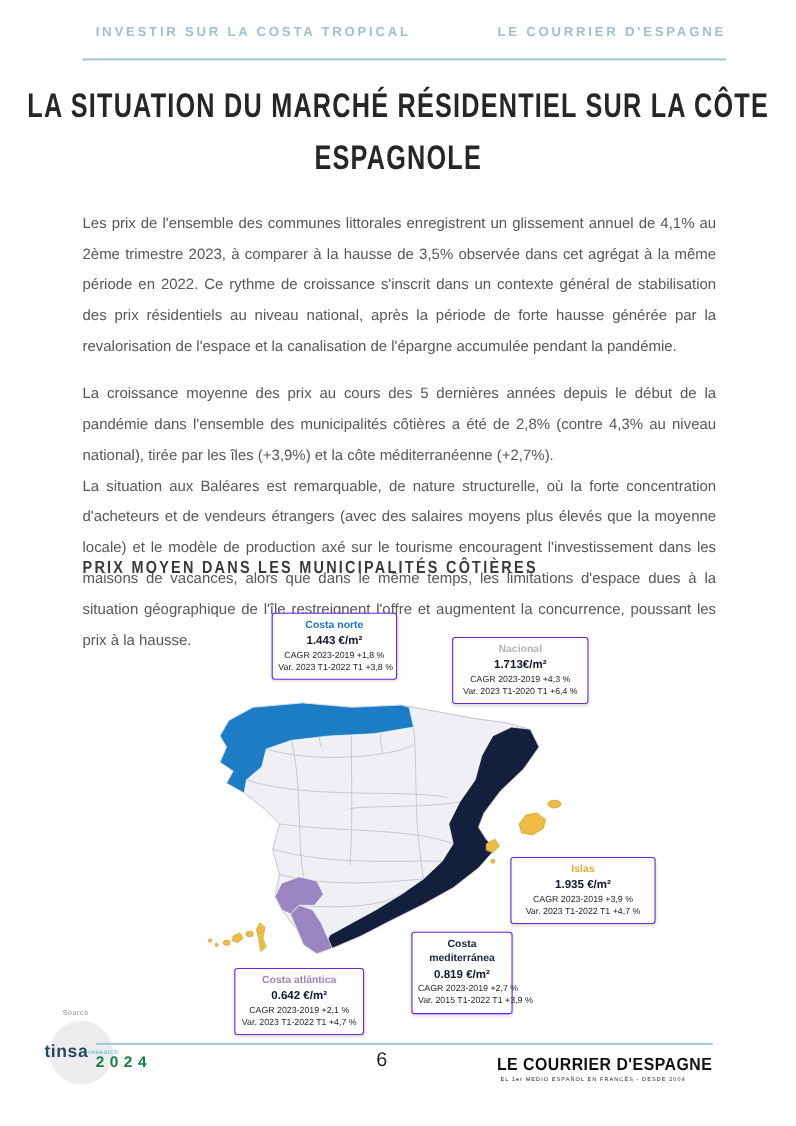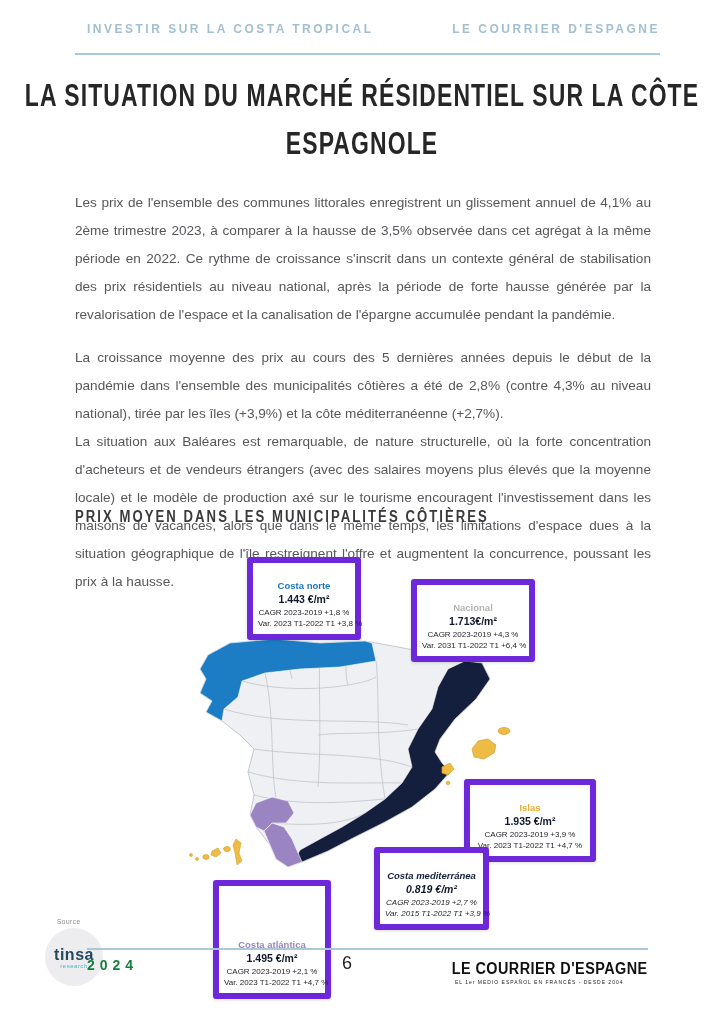--- a/index.html
+++ b/index.html
@@ -26,36 +26,36 @@
     color:#57575b; font-size:13.6px; line-height:28px;
     text-align:justify; }
   .body-text p.gap { margin-bottom:15px; }
   
   .section-heading { position:absolute; top:508px; left:75px;
     transform:scaleX(0.82); transform-origin:left center;
     font-size:16px; font-weight:600; letter-spacing:2.5px; color:#3a3a3c; }
   
   .figure { position:absolute; top:545px; left:0; width:724px; height:400px; }
   .map-svg { position:absolute; left:180px; top:72px; width:360px; height:270px; }
-  .label-box { position:absolute; background:#fff; border:6px solid #6d28d9;
+  .label-box { position:absolute; background:#fff; border:1px solid #6d28d9;
     border-radius:3px; box-shadow:0 1px 3px rgba(0,0,0,.15);
-    padding:16px 5px 5px; text-align:center; line-height:1.4; color:#1c1c24; }
+    padding:4px 5px 5px; text-align:center; line-height:1.4; color:#1c1c24; }
   .label-box .rname  { font-size:9.5px; font-weight:700; }
   .label-box .rprice { font-size:10.5px; font-weight:700; color:#11182e; }
   .label-box .rline  { font-size:8px; color:#26262c; white-space:nowrap; }
   .box-norte { left:247px; top:12px;  width:114px; }
   .box-nacional { left:411px; top:34px; width:124px; }
   .box-islas { left:464px; top:234px; width:132px; }
-  .box-med { left:374px; top:302px; width:115px;font-style:italic; }
+  .box-med { left:374px; top:302px; width:92px; }
   .box-atl { left:213px; top:335px; width:118px; }
   
   .source { position:absolute; left:45px; top:918px; width:64px; text-align:center; }
   .source .src-label { font-size:6.5px; color:#8a8a8a; letter-spacing:.5px; text-align:left; margin-left:12px; }
   .source .circle { margin-top:3px; width:58px; height:58px; border-radius:50%;
-    background:#ededef; display:flex; flex-direction:column;
+    background:#ededef; display:flex; flex-direction:row;
     align-items:center; justify-content:center; }
   .source .t-main { font-size:16px; font-weight:600; color:#27495f; letter-spacing:.5px; }
   .source .t-sub  { font-size:6px; color:#49b4c4; margin-top:-1px; letter-spacing:.5px; }
   
   .rule-bottom { top:948px; left:87px; width:561px; }
   .footer-year { position:absolute; left:87px; top:957px; font-size:14px;
     font-weight:700; letter-spacing:5px; color:#15803d; }
   .footer-page { position:absolute; left:0; right:30px; top:953px; text-align:center;
     font-size:18px; color:#1c1c1c; }
   .footer-logo { position:absolute; right:76px; top:960px; text-align:center; }
@@ -148,40 +148,40 @@
       <div class="rname" style="color: rgb(27, 117, 187);">Costa norte</div>
       <div class="rprice">1.443 €/m²</div>
       <div class="rline">CAGR 2023-2019 +1,8 %</div>
       <div class="rline">Var. 2023 T1-2022 T1 +3,8 %</div>
     </div>
 
     <div class="label-box box-nacional">
       <div class="rname" style="color: rgb(179, 179, 182);">Nacional</div>
       <div class="rprice">1.713€/m²</div>
       <div class="rline">CAGR 2023-2019 +4,3 %</div>
-      <div class="rline">Var. 2031 T1-2022 T1 +6,4 %</div>
+      <div class="rline">Var. 2023 T1-2020 T1 +6,4 %</div>
     </div>
 
     <div class="label-box box-islas">
       <div class="rname" style="color: rgb(228, 173, 53);">Islas</div>
       <div class="rprice">1.935 €/m²</div>
       <div class="rline">CAGR 2023-2019 +3,9 %</div>
       <div class="rline">Var. 2023 T1-2022 T1 +4,7 %</div>
     </div>
 
     <div class="label-box box-med">
       <div class="rname" style="color: rgb(20, 31, 62);">Costa mediterránea</div>
       <div class="rprice">0.819 €/m²</div>
       <div class="rline">CAGR 2023-2019 +2,7 %</div>
       <div class="rline">Var. 2015 T1-2022 T1 +3,9 %</div>
     </div>
 
     <div class="label-box box-atl">
-      <div class="rname" style="color: rgb(155, 132, 194); margin-top: 36px;">Costa atlántica</div>
-      <div class="rprice">1.495 €/m²</div>
+      <div class="rname" style="color: rgb(155, 132, 194);">Costa atlántica</div>
+      <div class="rprice">0.642 €/m²</div>
       <div class="rline">CAGR 2023-2019 +2,1 %</div>
       <div class="rline">Var. 2023 T1-2022 T1 +4,7 %</div>
     </div>
   </div>
 
   <div class="source">
     <div class="src-label">Source</div>
     <div class="circle">
       <div class="t-main">tinsa</div>
       <div class="t-sub">research</div>

